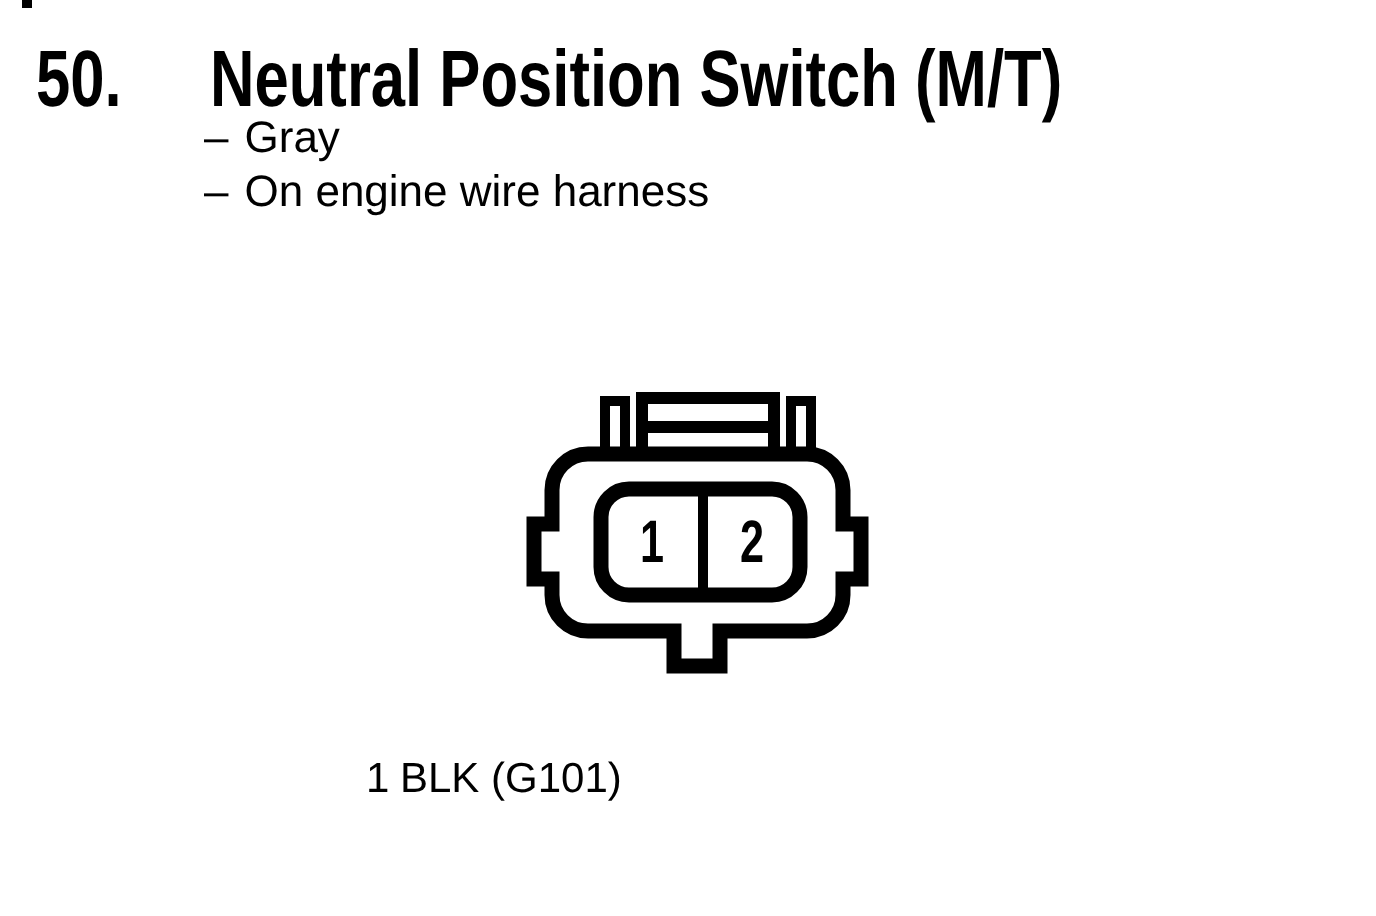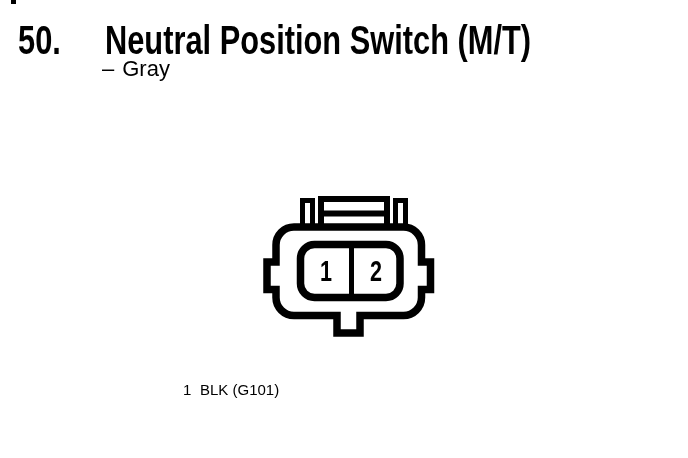--- a/index.html
+++ b/index.html
@@ -54,21 +54,21 @@
   .detail-item { white-space: nowrap; }
   .bullet-dash { margin-right: 8px; }
   .connector-svg {
     position: absolute;
     left: 240px; top: 190px;
     width: 235px; height: 155px;
   }
   .pin-legend {
     position: absolute;
     left: 183px; top: 377px;
-    font-size: 15px;
+    font-size: 21px;
     line-height: 25px;
   }
   .legend-row { white-space: nowrap; }
   .legend-pin {
     display: inline-block;
     width: 13px;
     margin-right: 4px;
   }
 </style>
 </head>
@@ -78,20 +78,23 @@
 
   <div class="scan-artifact"></div>
 
   <div class="item-number">50.</div>
 
   <h1 class="page-title">Neutral Position Switch (M/T)</h1>
 
   <ul class="detail-list">
     <li class="detail-item">
       <span class="bullet-dash">–</span><span>Gray</span>
+    </li>
+    <li class="detail-item">
+      <span class="bullet-dash">–</span><span>On engine wire harness</span>
     </li>
   </ul>
 
   <svg class="connector-svg" viewBox="0 0 235 155" xmlns="http://www.w3.org/2000/svg">
 
     <path d="M81 37 V9 H147 V37" fill="#ffffff" stroke="#000000" stroke-width="6"></path>
     <line x1="78" y1="23.5" x2="150" y2="23.5" stroke="#000000" stroke-width="6"></line>
 
     <path d="M62.5 37 V10.5 H72.5 V37" fill="#ffffff" stroke="#000000" stroke-width="5"></path>
     <path d="M155.5 37 V10.5 H165.5 V37" fill="#ffffff" stroke="#000000" stroke-width="5"></path>

